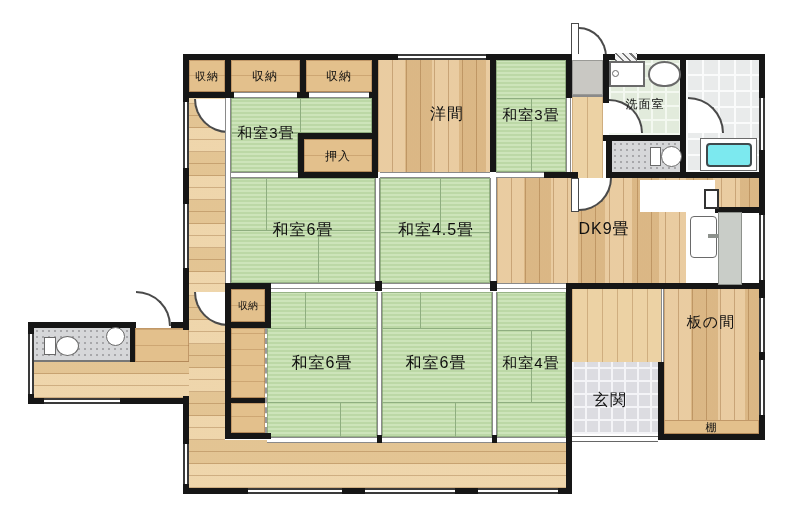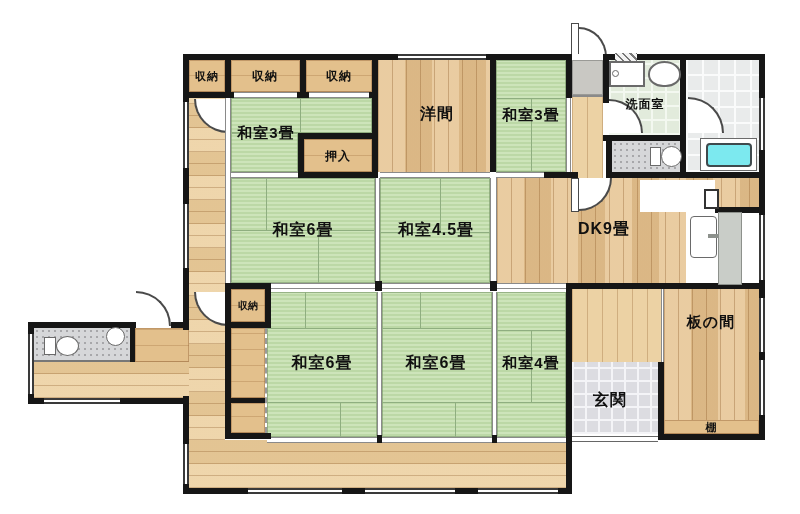--- a/index.html
+++ b/index.html
@@ -43,21 +43,21 @@
   .arc.br{border-bottom-width:2px;border-right-width:2px;border-bottom-right-radius:100%;}
   .arc.bl{border-bottom-width:2px;border-left-width:2px;border-bottom-left-radius:100%;}
   .leaf{background:#fff;border:1px solid #4a4a4a;}
   .mat{background:#8fae80;}
   .dash-v{border-left:2px dashed #9a9a9a;}
   .hatch{background:repeating-linear-gradient(45deg,#777 0 2px,#f3f3f3 2px 5px);}
   .fix{background:#fff;border:2px solid #6a6a6a;}
   .tub{background:#7ce9ef;border:2px solid #3f4a4d;border-radius:4px;}
   .counter{background:#c9cdc8;border:1px solid #8d918c;}
   .step{background:#fff;border-top:1px solid #666;}
-  .lbl{position:absolute;transform:translate(-50%,-50%);font-weight:700;color:#101010;
+  .lbl{position:absolute;transform:translate(-50%,-50%);font-weight:400;color:#101010;
        white-space:nowrap;letter-spacing:1px;}
 </style>
 </head>
 <body>
 
 <div class="plan">
 
   <div class="r woodh" style="left:189px;top:97px;width:36px;height:343px;"></div>
   <div class="r woodh" style="left:189px;top:440px;width:377px;height:48px;"></div>
   <div class="r woodc" style="left:189px;top:60px;width:36px;height:32px;"></div>
@@ -218,21 +218,21 @@
   <div class="r counter" style="left:718px;top:212px;width:24px;height:73px;"></div>
   <div class="r fix" style="left:690px;top:216px;width:27px;height:42px;border-radius:4px;border-width:1px;"></div>
   <div class="r" style="left:708px;top:234px;width:10px;height:4px;background:#8d918c;"></div>
   <div class="r fix" style="left:704px;top:189px;width:15px;height:20px;border-width:2px;border-color:#333;"></div>
 
   <span class="lbl" style="left:207px;top:76px;font-size:11px;">収納</span>
   <span class="lbl" style="left:265px;top:76px;font-size:12px;">収納</span>
   <span class="lbl" style="left:339px;top:76px;font-size:12px;">収納</span>
   <span class="lbl" style="left:266px;top:133px;font-size:15px;">和室3畳</span>
   <span class="lbl" style="left:338px;top:156px;font-size:12px;">押入</span>
-  <span class="lbl" style="left:437px;top:114px;font-size:16px;">洋間</span>
+  <span class="lbl" style="left:447px;top:114px;font-size:16px;">洋間</span>
   <span class="lbl" style="left:531px;top:115px;font-size:15px;">和室3畳</span>
   <span class="lbl" style="left:645px;top:104px;font-size:12px;">洗面室</span>
   <span class="lbl" style="left:303px;top:230px;font-size:16px;">和室6畳</span>
   <span class="lbl" style="left:436px;top:230px;font-size:16px;">和室4.5畳</span>
   <span class="lbl" style="left:604px;top:229px;font-size:16px;">DK9畳</span>
   <span class="lbl" style="left:248px;top:306px;font-size:10px;letter-spacing:0;">収納</span>
   <span class="lbl" style="left:322px;top:363px;font-size:16px;">和室6畳</span>
   <span class="lbl" style="left:436px;top:363px;font-size:16px;">和室6畳</span>
   <span class="lbl" style="left:531px;top:363px;font-size:15px;">和室4畳</span>
   <span class="lbl" style="left:711px;top:322px;font-size:15px;">板の間</span>

